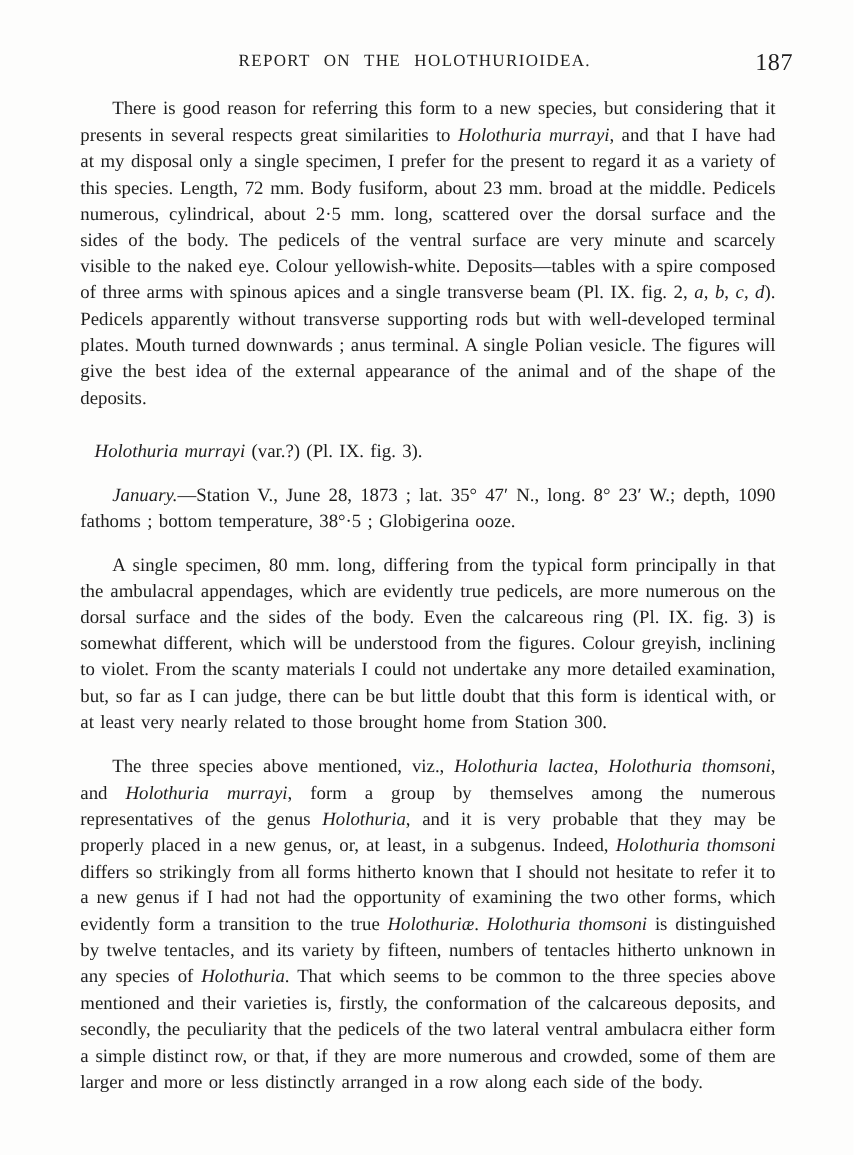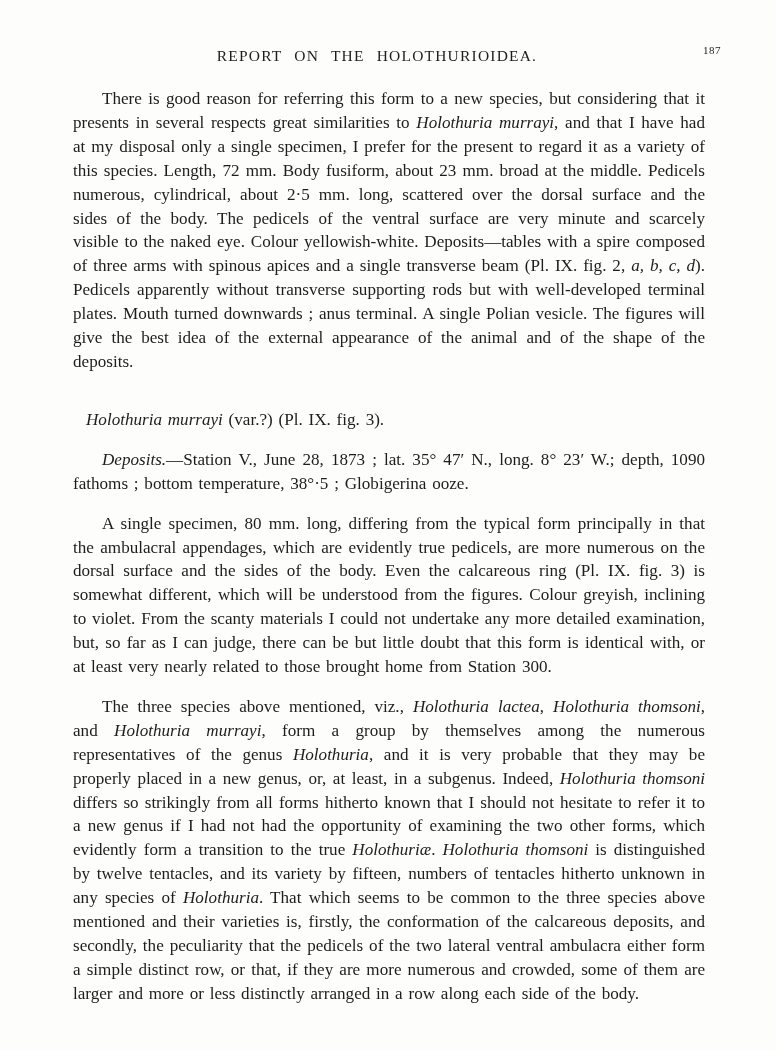--- a/index.html
+++ b/index.html
@@ -33,33 +33,33 @@
     font-size: 15.5px;
     letter-spacing: 1.2px;
     word-spacing: 7px;
     white-space: nowrap;
     transform: translateX(-12px);
   }
   .folio {
     position: absolute;
     right: 0;
     top: -3px;
-    font-size: 11px;
+    font-size: 22px;
     letter-spacing: 0.5px;
   }
   .body-para {
     margin: 16px;
     font-size: 17.1px;
     line-height: 23.9px;
     text-align: justify;
     text-indent: 29px;
     word-spacing: 1.5px;
   }
   .species-heading {
-    margin: 34px 0 11px 0;
+    margin: 24px 0 11px 0;
     font-size: 17.1px;
     line-height: 23.9px;
     text-indent: 29px;
     word-spacing: 1.5px;
   }
   em { font-style: italic; }
 </style>
 </head>
 <body>
 
@@ -68,20 +68,20 @@
 
     <div class="page-header">
       <span class="running-title">REPORT ON THE HOLOTHURIOIDEA.</span>
       <span class="folio">187</span>
     </div>
 
     <p class="body-para"><span>There is good reason for referring this form to a new species, but considering that it presents in several respects great similarities to </span><em>Holothuria murrayi</em><span>, and that I have had at my disposal only a single specimen, I prefer for the present to regard it as a variety of this species. Length, 72 mm. Body fusiform, about 23 mm. broad at the middle. Pedicels numerous, cylindrical, about 2·5 mm. long, scattered over the dorsal surface and the sides of the body. The pedicels of the ventral surface are very minute and scarcely visible to the naked eye. Colour yellowish-white. Deposits—tables with a spire composed of three arms with spinous apices and a single transverse beam (Pl. IX. fig. 2, </span><em>a, b, c, d</em><span>). Pedicels apparently without transverse supporting rods but with well-developed terminal plates. Mouth turned downwards ; anus terminal. A single Polian vesicle. The figures will give the best idea of the external appearance of the animal and of the shape of the deposits.</span></p>
 
     <p class="species-heading"><em>Holothuria murrayi</em><span> (var.?) (Pl. IX. fig. 3).</span></p>
 
-    <p class="body-para"><em>Deposits.</em><span>—Station V., June 28, 1873 ; lat. 35° 47′ N., long. 8° 23′ W.; depth, 1090 fathoms ; bottom temperature, 38°·5 ; Globigerina ooze.</span></p>
+    <p class="body-para"><em>January.</em><span>—Station V., June 28, 1873 ; lat. 35° 47′ N., long. 8° 23′ W.; depth, 1090 fathoms ; bottom temperature, 38°·5 ; Globigerina ooze.</span></p>
 
     <p class="body-para"><span>A single specimen, 80 mm. long, differing from the typical form principally in that the ambulacral appendages, which are evidently true pedicels, are more numerous on the dorsal surface and the sides of the body. Even the calcareous ring (Pl. IX. fig. 3) is somewhat different, which will be understood from the figures. Colour greyish, inclining to violet. From the scanty materials I could not undertake any more detailed examination, but, so far as I can judge, there can be but little doubt that this form is identical with, or at least very nearly related to those brought home from Station 300.</span></p>
 
     <p class="body-para"><span>The three species above mentioned, viz., </span><em>Holothuria lactea</em><span>, </span><em>Holothuria thomsoni</em><span>, and </span><em>Holothuria murrayi</em><span>, form a group by themselves among the numerous representatives of the genus </span><em>Holothuria</em><span>, and it is very probable that they may be properly placed in a new genus, or, at least, in a subgenus. Indeed, </span><em>Holothuria thomsoni</em><span> differs so strikingly from all forms hitherto known that I should not hesitate to refer it to a new genus if I had not had the opportunity of examining the two other forms, which evidently form a transition to the true </span><em>Holothuriæ</em><span>. </span><em>Holothuria thomsoni</em><span> is distinguished by twelve tentacles, and its variety by fifteen, numbers of tentacles hitherto unknown in any species of </span><em>Holothuria</em><span>. That which seems to be common to the three species above mentioned and their varieties is, firstly, the conformation of the calcareous deposits, and secondly, the peculiarity that the pedicels of the two lateral ventral ambulacra either form a simple distinct row, or that, if they are more numerous and crowded, some of them are larger and more or less distinctly arranged in a row along each side of the body.</span></p>
 
   </div>
 </div>
 
 </body></html>

